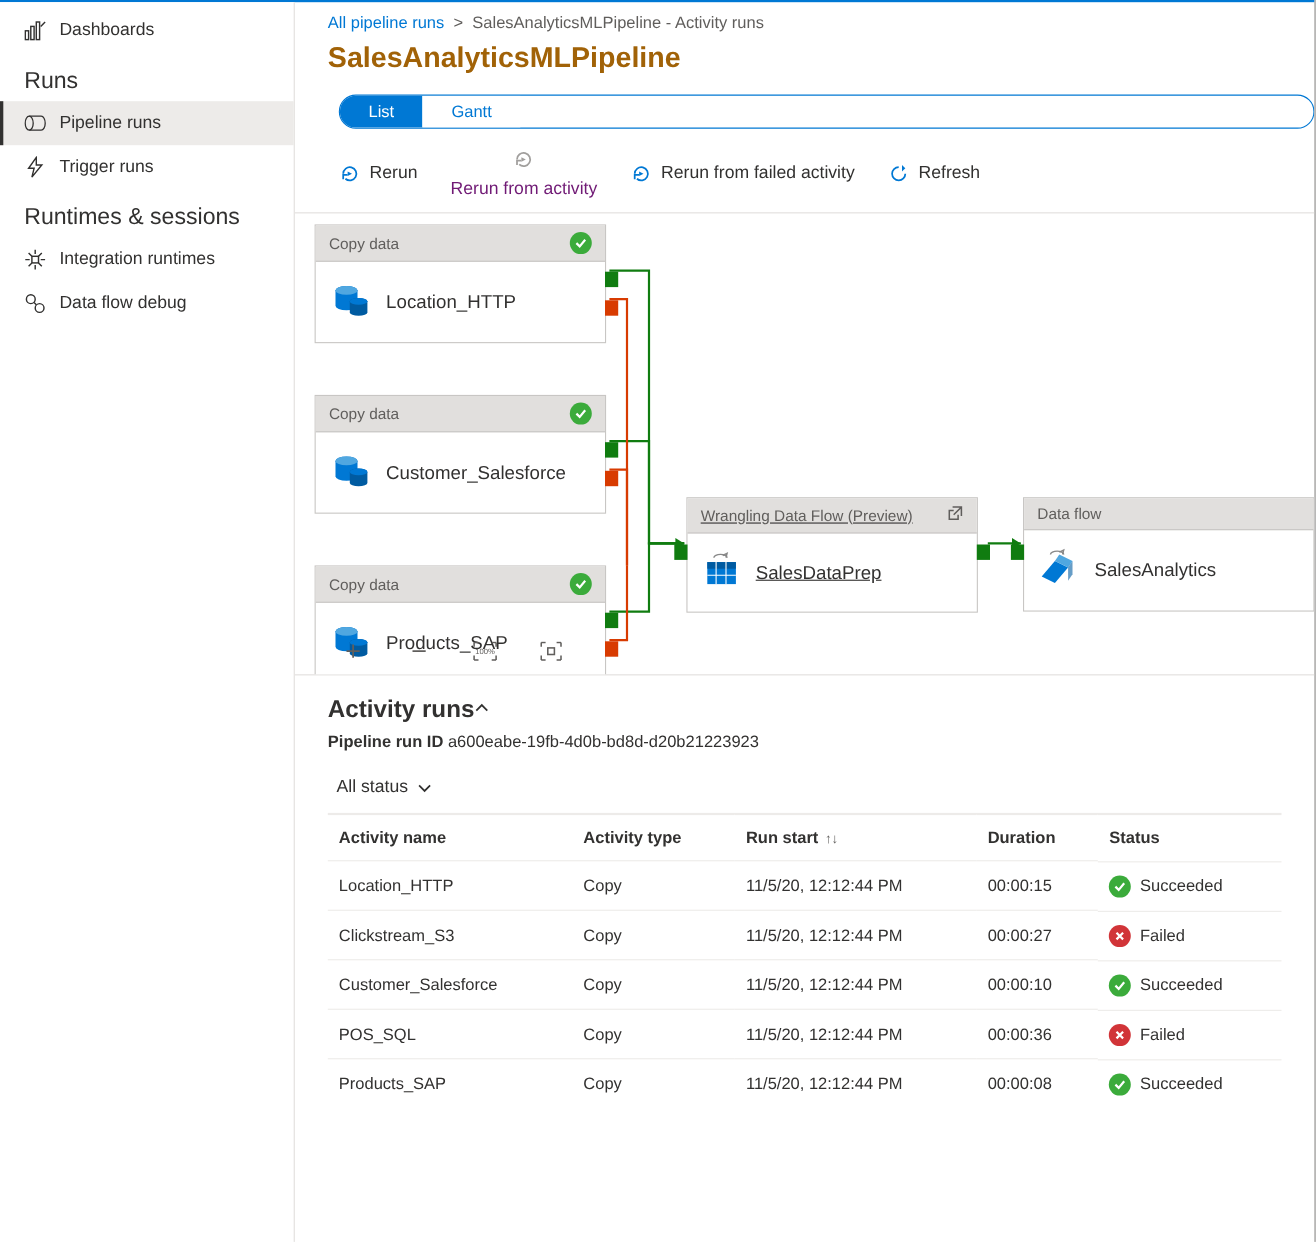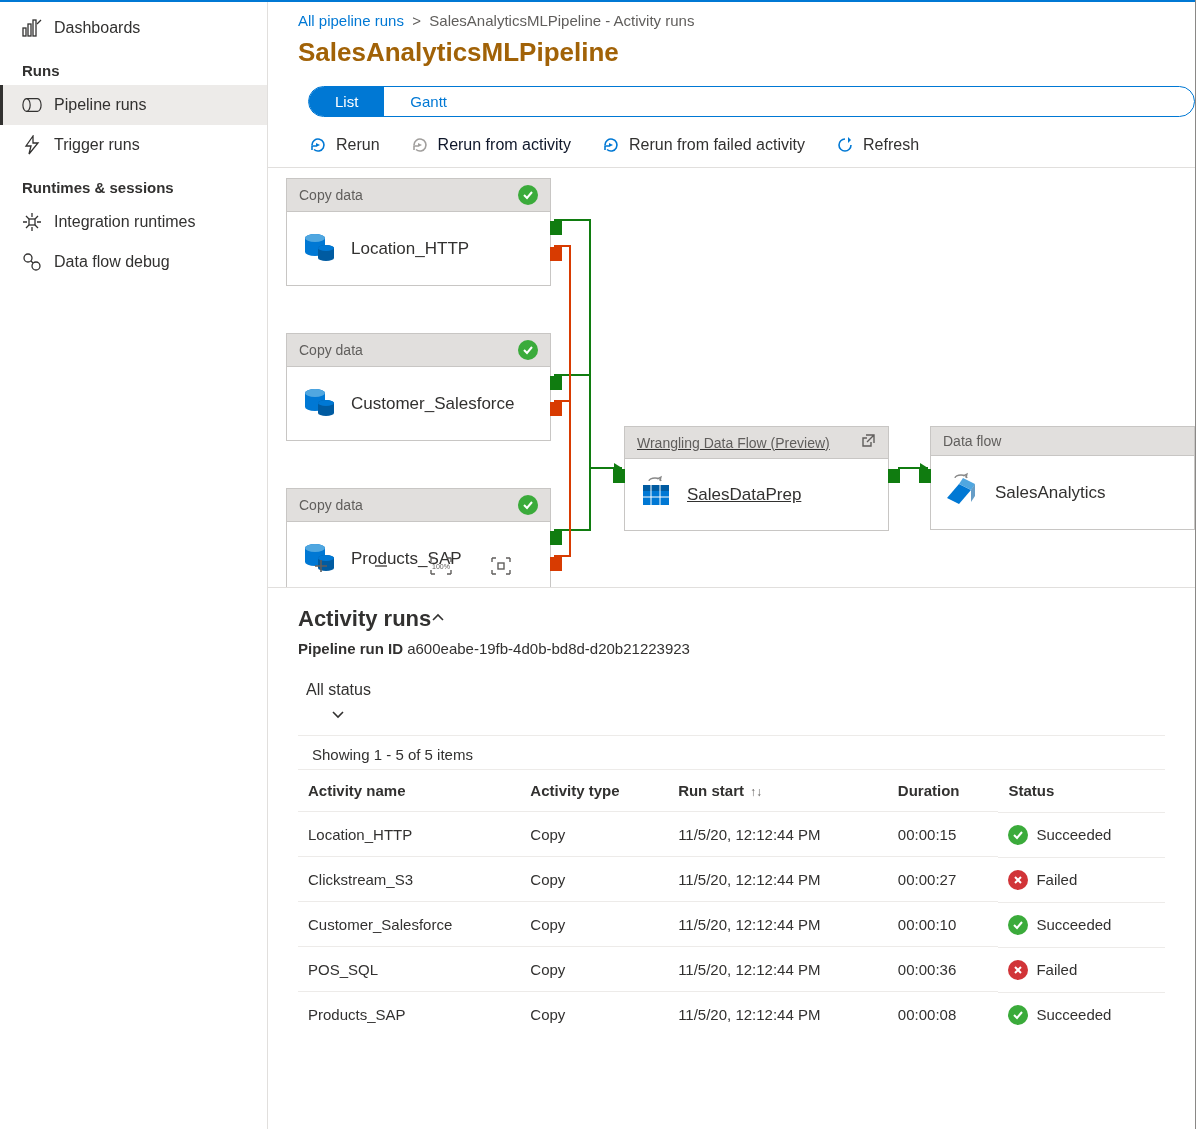--- a/index.html
+++ b/index.html
@@ -11,33 +11,33 @@
   width: 1196px;
   height: 1129px;
   overflow: hidden;
   border-right: 1px solid #8a8886;
 }
 .app { display: flex; height: 100%; border-top: 2px solid #0078d4; }
 
 .sidebar { width: 268px; background: #fff; border-right: 1px solid #e1dfdd; padding-top: 6px; flex-shrink: 0; }
 .sidebar-item { display: flex; align-items: center; gap: 12px; padding: 10px 22px; cursor: pointer; font-size: 16px; color: #323130; }
 .sidebar-item.selected { background: #edebe9; border-left: 3px solid #323130; padding-left: 19px; }
-.sidebar-section { padding: 14px 22px 6px; font-weight: 700; color: #323130; font-size: 15px; }
+.sidebar-section { padding: 14px 22px 6px; font-weight: 400; color: #323130; font-size: 21px; }
 .sidebar .icon { width: 20px; height: 20px; display: inline-flex; align-items: center; justify-content: center; color: #323130; flex-shrink: 0; }
 
 .main { flex: 1; display: flex; flex-direction: column; overflow: hidden; }
 .breadcrumb { padding: 10px 30px 4px; font-size: 15px; color: #605e5c; }
 .breadcrumb a { color: #0078d4; text-decoration: none; }
 .page-title { padding: 4px 30px 10px; font-size: 26px; font-weight: 600; color: #a16207; }
 .view-toggle { margin: 8px 0 8px 40px; display: inline-flex; border: 1px solid #0078d4; border-radius: 18px; overflow: hidden; }
 .view-toggle button { border: none; padding: 6px 26px; font-size: 15px; background: #fff; color: #0078d4; cursor: pointer; }
 .view-toggle button.active { background: #0078d4; color: #fff; }
 .toolbar { display: flex; gap: 30px; padding: 10px 40px 12px; border-bottom: 1px solid #e1dfdd; font-size: 16px; }
 .toolbar-btn { display: inline-flex; align-items: center; gap: 8px; color: #323130; cursor: pointer; }
-.toolbar-btn.disabled { color: #0f172a; }
+.toolbar-btn.disabled { color: #701a75; flex-direction: column; }
 .toolbar-btn .ticon { color: #0078d4; width: 20px; height: 20px; display:inline-flex; align-items:center; justify-content:center;}
 .toolbar-btn.disabled .ticon { color: #a19f9d; }
 
 .canvas-wrap { position: relative; height: 420px; overflow: hidden; border-bottom: 1px solid #e1dfdd; }
 .canvas-inner { position: absolute; inset: 0; }
 .node { position: absolute; width: 265px; border: 1px solid #c8c6c4; background: #fff; }
 .node-head { background: #e1dfdd; padding: 6px 12px; display: flex; align-items: center; justify-content: space-between; font-size: 14px; color: #605e5c; border-bottom: 1px solid #c8c6c4;}
 .node-body { padding: 16px 14px; display: flex; align-items: center; gap: 14px; font-size: 17px; }
 .status-circle { width: 20px; height: 20px; border-radius: 50%; display:inline-flex; align-items:center; justify-content:center; }
 .status-succ { background: #3bab3b; color:#fff; }
@@ -47,21 +47,21 @@
 .conn-in { position: absolute; width: 12px; height: 14px; background: #107c10; }
 .canvas-tools { position: absolute; left: 40px; bottom: 8px; display: flex; gap: 34px; color: #605e5c; }
 .canvas-tools button { border: none; background: none; font-size: 20px; cursor: pointer; color: #605e5c; width:26px; height:26px; display:inline-flex; align-items:center; justify-content:center;}
 svg.line { position:absolute; pointer-events:none; overflow: visible; }
 
 .runs { padding: 18px 30px 0 30px; flex:1; overflow:auto; }
 .runs-header { display:flex; justify-content:flex-start; align-items:center; }
 .runs h2 { font-size: 22px; font-weight: 600; }
 .runs-sub { margin-top: 8px; font-size: 15px; }
 .runs-sub b { font-weight: 600; }
-.filter { margin: 20px 0 10px; display:inline-flex; align-items:center; gap:8px; font-size:16px; cursor:pointer; padding: 4px 8px; flex-direction: column; }
+.filter { margin: 20px 0 10px; display:inline-flex; align-items:center; gap:8px; font-size:16px; cursor:pointer; padding: 4px 8px; }
 .showing { margin: 10px 0 6px 14px; font-size: 15px; color: #323130; }
 table { width: 100%; border-collapse: collapse; }
 th { text-align: left; padding: 12px 10px; font-weight: 600; font-size: 15px; border-top:1px solid #edebe9; }
 td { padding: 12px 10px; border-top: 1px solid #edebe9; font-size: 15px; }
 .sort-ind { font-size: 12px; color: #605e5c; margin-left: 6px;}
 .chev { width:14px; height:14px; }
 .db-icon { width:36px; height:36px; }
 .cube-icon { width:36px; height:36px; }
 .grid-icon { width:34px; height:34px; }
 .arrow-head { fill:#107c10; }
@@ -360,21 +360,20 @@
         <span> </span>
         <span>a600eabe-19fb-4d0b-bd8d-d20b21223923</span>
       </div>
       <div class="filter">
         <span>All status</span>
         <svg class="chev" viewBox="0 0 14 14">
             <path d="M2 5 L7 10 L12 5" fill="none" stroke="#323130" stroke-width="1.6"></path>
           </svg>
       </div>
       <div style="border-top:1px solid #edebe9;"></div>
-      <div class="showing">Showing 1 - 5 of 5 items</div>
       <table>
         <thead>
           <tr>
             <th>Activity name</th>
             <th>Activity type</th>
             <th><span>Run start</span><span class="sort-ind">↑↓</span></th>
             <th>Duration</th>
             <th>Status</th>
           </tr>
         </thead>

